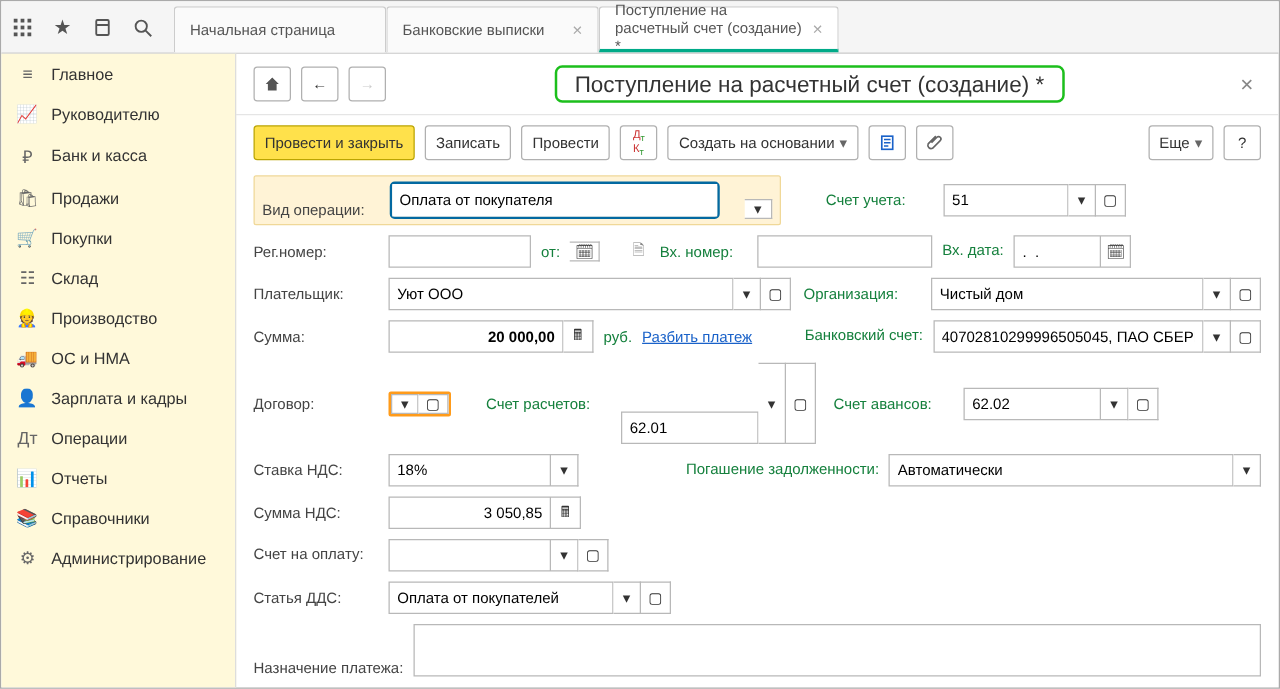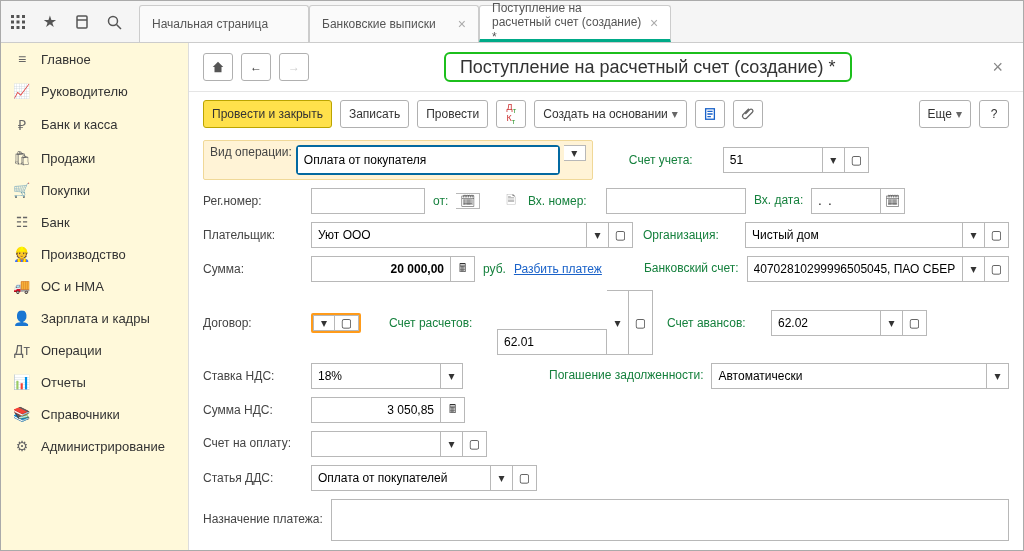--- a/index.html
+++ b/index.html
@@ -35,21 +35,21 @@
 
   .form { padding:4px 14px;}
   .row { display:flex; align-items:center; gap:8px; margin-bottom:8px;}
   .lbl { color:#444; min-width:100px;}
   .lbl2 { color:#15803d; }
   .input-group { display:inline-flex; align-items:stretch;}
   .tf { border:1px solid #b8b8b8; height:26px; padding:2px 6px; font-size:12px; background:#fff;}
   .dd { width:22px; border:1px solid #b8b8b8; border-left:none; display:flex;align-items:center;justify-content:center; background:#fff; cursor:pointer;}
   .pop { width:24px; border:1px solid #b8b8b8; border-left:none; display:flex;align-items:center;justify-content:center; background:#fff; cursor:pointer;}
 
-  .hl-green-row { background:#fff3d6; border:1px solid #f0d898; border-radius:2px; padding:4px 6px; display:flex; align-items:flex-start; gap:4px;}
+  .hl-green-row { background:#fff3d6; border:1px solid #f0d898; border-radius:2px; padding:4px 6px; display:flex; align-items:flex-end; gap:20px;}
   .hl-green-box { border:2px solid #0369a1; border-radius:4px; display:flex; align-items:center; padding:0;}
   .hl-green-box .tf{ border:none; height:26px;}
   .hl-orange-box { border:2px solid #ff9b1a; border-radius:2px; display:inline-flex;}
   .hl-orange-box .tf{ border:none;}
 
   .link { color:#1a62c9; text-decoration:underline; cursor:pointer;}
   svg { display:block;}
 </style>
 </head>
 <body>
@@ -118,21 +118,21 @@
     <div class="sidebar-item">
         <span class="sico">🛍</span>
         <span>Продажи</span>
       </div>
     <div class="sidebar-item">
         <span class="sico">🛒</span>
         <span>Покупки</span>
       </div>
     <div class="sidebar-item">
         <span class="sico">☷</span>
-        <span>Банк</span>
+        <span>Склад</span>
       </div>
     <div class="sidebar-item">
         <span class="sico">👷</span>
         <span>Производство</span>
       </div>
     <div class="sidebar-item">
         <span class="sico">🚚</span>
         <span>ОС и НМА</span>
       </div>
     <div class="sidebar-item">
@@ -323,20 +323,20 @@
 
       <div class="row">
         <span class="lbl">Статья ДДС:</span>
         <div class="input-group">
           <input class="tf" style="width: 180px;" value="Оплата от покупателей">
           <div class="dd">▾</div>
           <div class="pop">▢</div>
         </div>
       </div>
 
-      <div class="row" style="align-items:center">
+      <div class="row" style="align-items:flex-end">
         <span class="lbl" style="line-height:1.1">Назначение платежа:</span>
         <textarea class="tf" style="flex: 1 1 0%; height: 42px; resize: none;"></textarea>
       </div>
 
     </div>
   </div>
 </div>
 
 </body></html>

